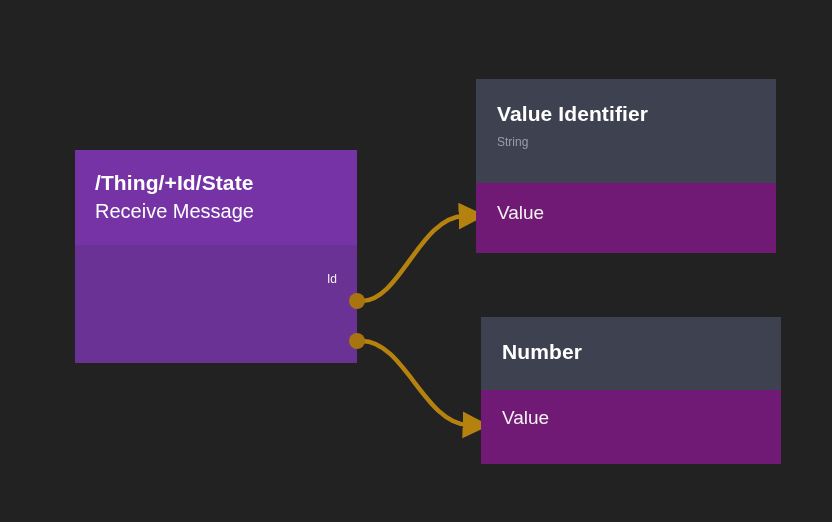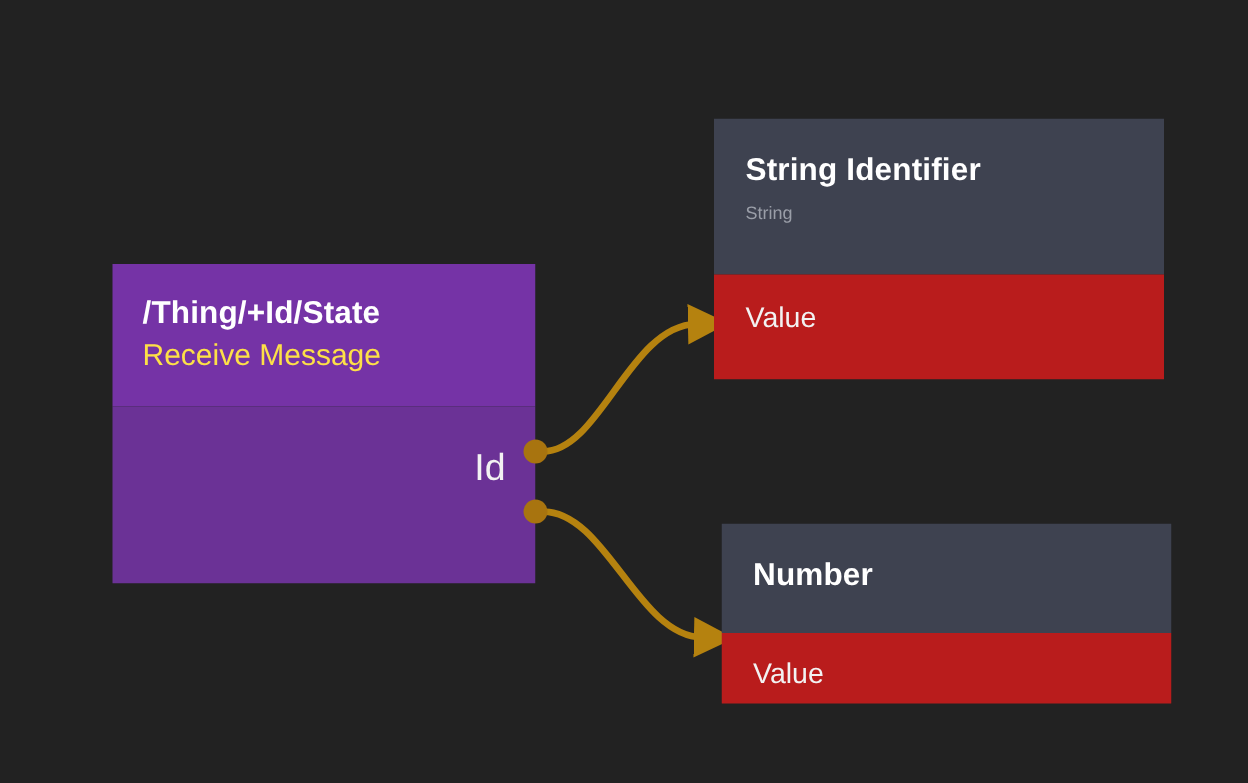--- a/index.html
+++ b/index.html
@@ -42,68 +42,68 @@
   }
   .port-row {
     position: absolute;
     white-space: nowrap;
     color: #f2f2f2;
   }
 
   
   #node-receive-message {
     left: 57px;
-    top: 176px;
+    top: 150px;
     width: 300px;
     height: 213px;
     padding-left: 18px;
   }
   #node-receive-message .node-header {
     height: 95px;
     background: #7533a6;
     padding: 20px 0 0 20px;
   }
   #node-receive-message .node-title {
     font-size: 21px;
     letter-spacing: 0.1px;
     line-height: 26px;
   }
   #node-receive-message .node-subtitle {
     font-size: 20px;
     line-height: 30px;
-    color: #fde047;
+    color: #ffffff;
   }
   #node-receive-message .node-body {
     height: 118px;
     background: #6b3296;
   }
   #node-receive-message .port-row {
     right: 20px;
-    font-size: 25px;
+    font-size: 12px;
     text-align: right;
   }
   #port-row-id { top: 27px; }
   #port-row-temperature { top: 67px; }
 
   .port-dot {
     position: absolute;
     width: 16px;
     height: 16px;
     border-radius: 50%;
     background: #a8740f;
   }
   #port-dot-id { left: 349px; top: 293px; }
   #port-dot-temperature { left: 349px; top: 333px; }
 
   
   .node-dark .node-header {
     background: #3e4250;
   }
   .node-dark .node-body {
-    background: #b91c1c;
+    background: #701a75;
   }
   .node-dark .node-title {
     font-size: 21px;
     letter-spacing: 0.1px;
     line-height: 26px;
   }
   .node-dark .node-subtitle {
     font-size: 12px;
     line-height: 30px;
     color: #9a9ea8;
@@ -123,22 +123,21 @@
     height: 104px;
     padding: 22px 0 0 21px;
   }
   #node-thing-identifier .node-body { height: 70px; }
   #node-thing-identifier .port-row { top: 19px; }
 
   #node-number {
     left: 481px;
     top: 317px;
     width: 300px;
-    height: 120px;
-    margin-top: 32px;
+    height: 147px;
   }
   #node-number .node-header {
     height: 73px;
     padding: 22px 0 0 21px;
   }
   #node-number .node-body { height: 74px; }
   #node-number .port-row { top: 17px; }
 
   
   #edges {
@@ -173,21 +172,21 @@
     <div class="node-body">
       <div class="port-row" id="port-row-id">Id</div>
     </div>
   </div>
 
   <div class="port-dot" id="port-dot-id"></div>
   <div class="port-dot" id="port-dot-temperature"></div>
 
   <div class="node node-dark" id="node-thing-identifier">
     <div class="node-header">
-      <div class="node-title">String Identifier</div>
+      <div class="node-title">Value Identifier</div>
       <div class="node-subtitle">String</div>
     </div>
     <div class="node-body">
       <div class="port-row">Value</div>
     </div>
   </div>
 
   <div class="node node-dark" id="node-number">
     <div class="node-header">
       <div class="node-title">Number</div>

